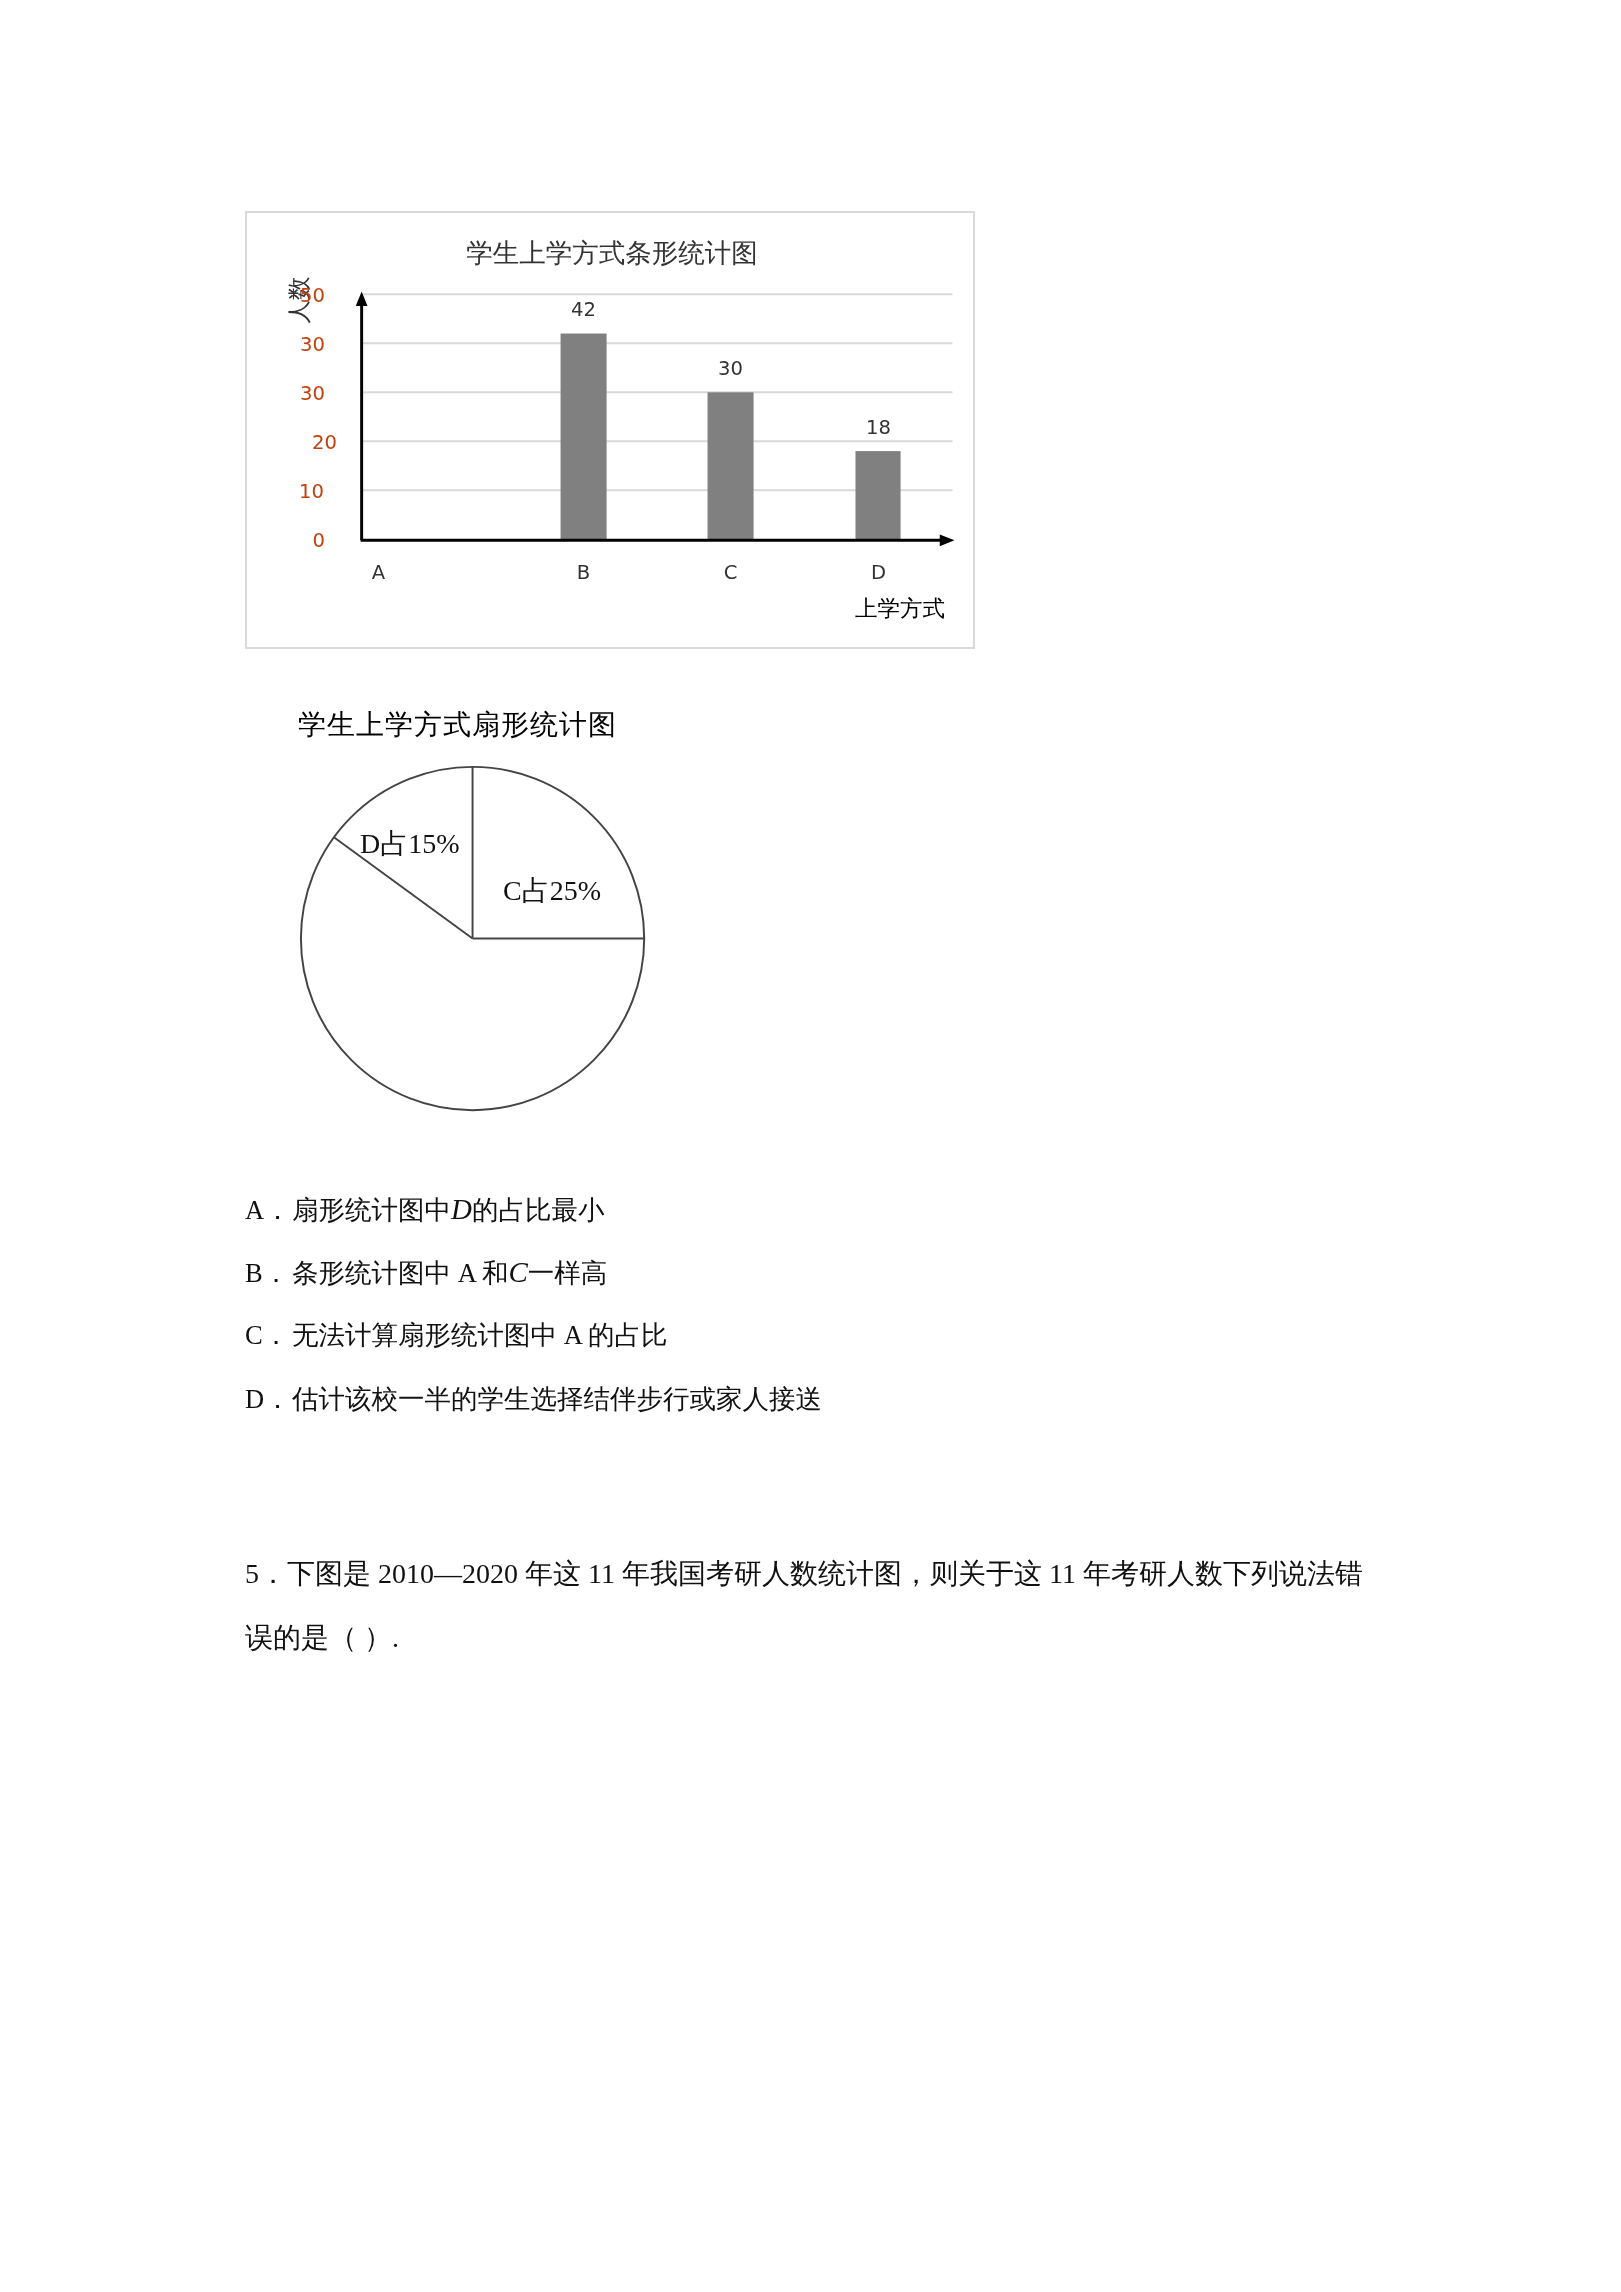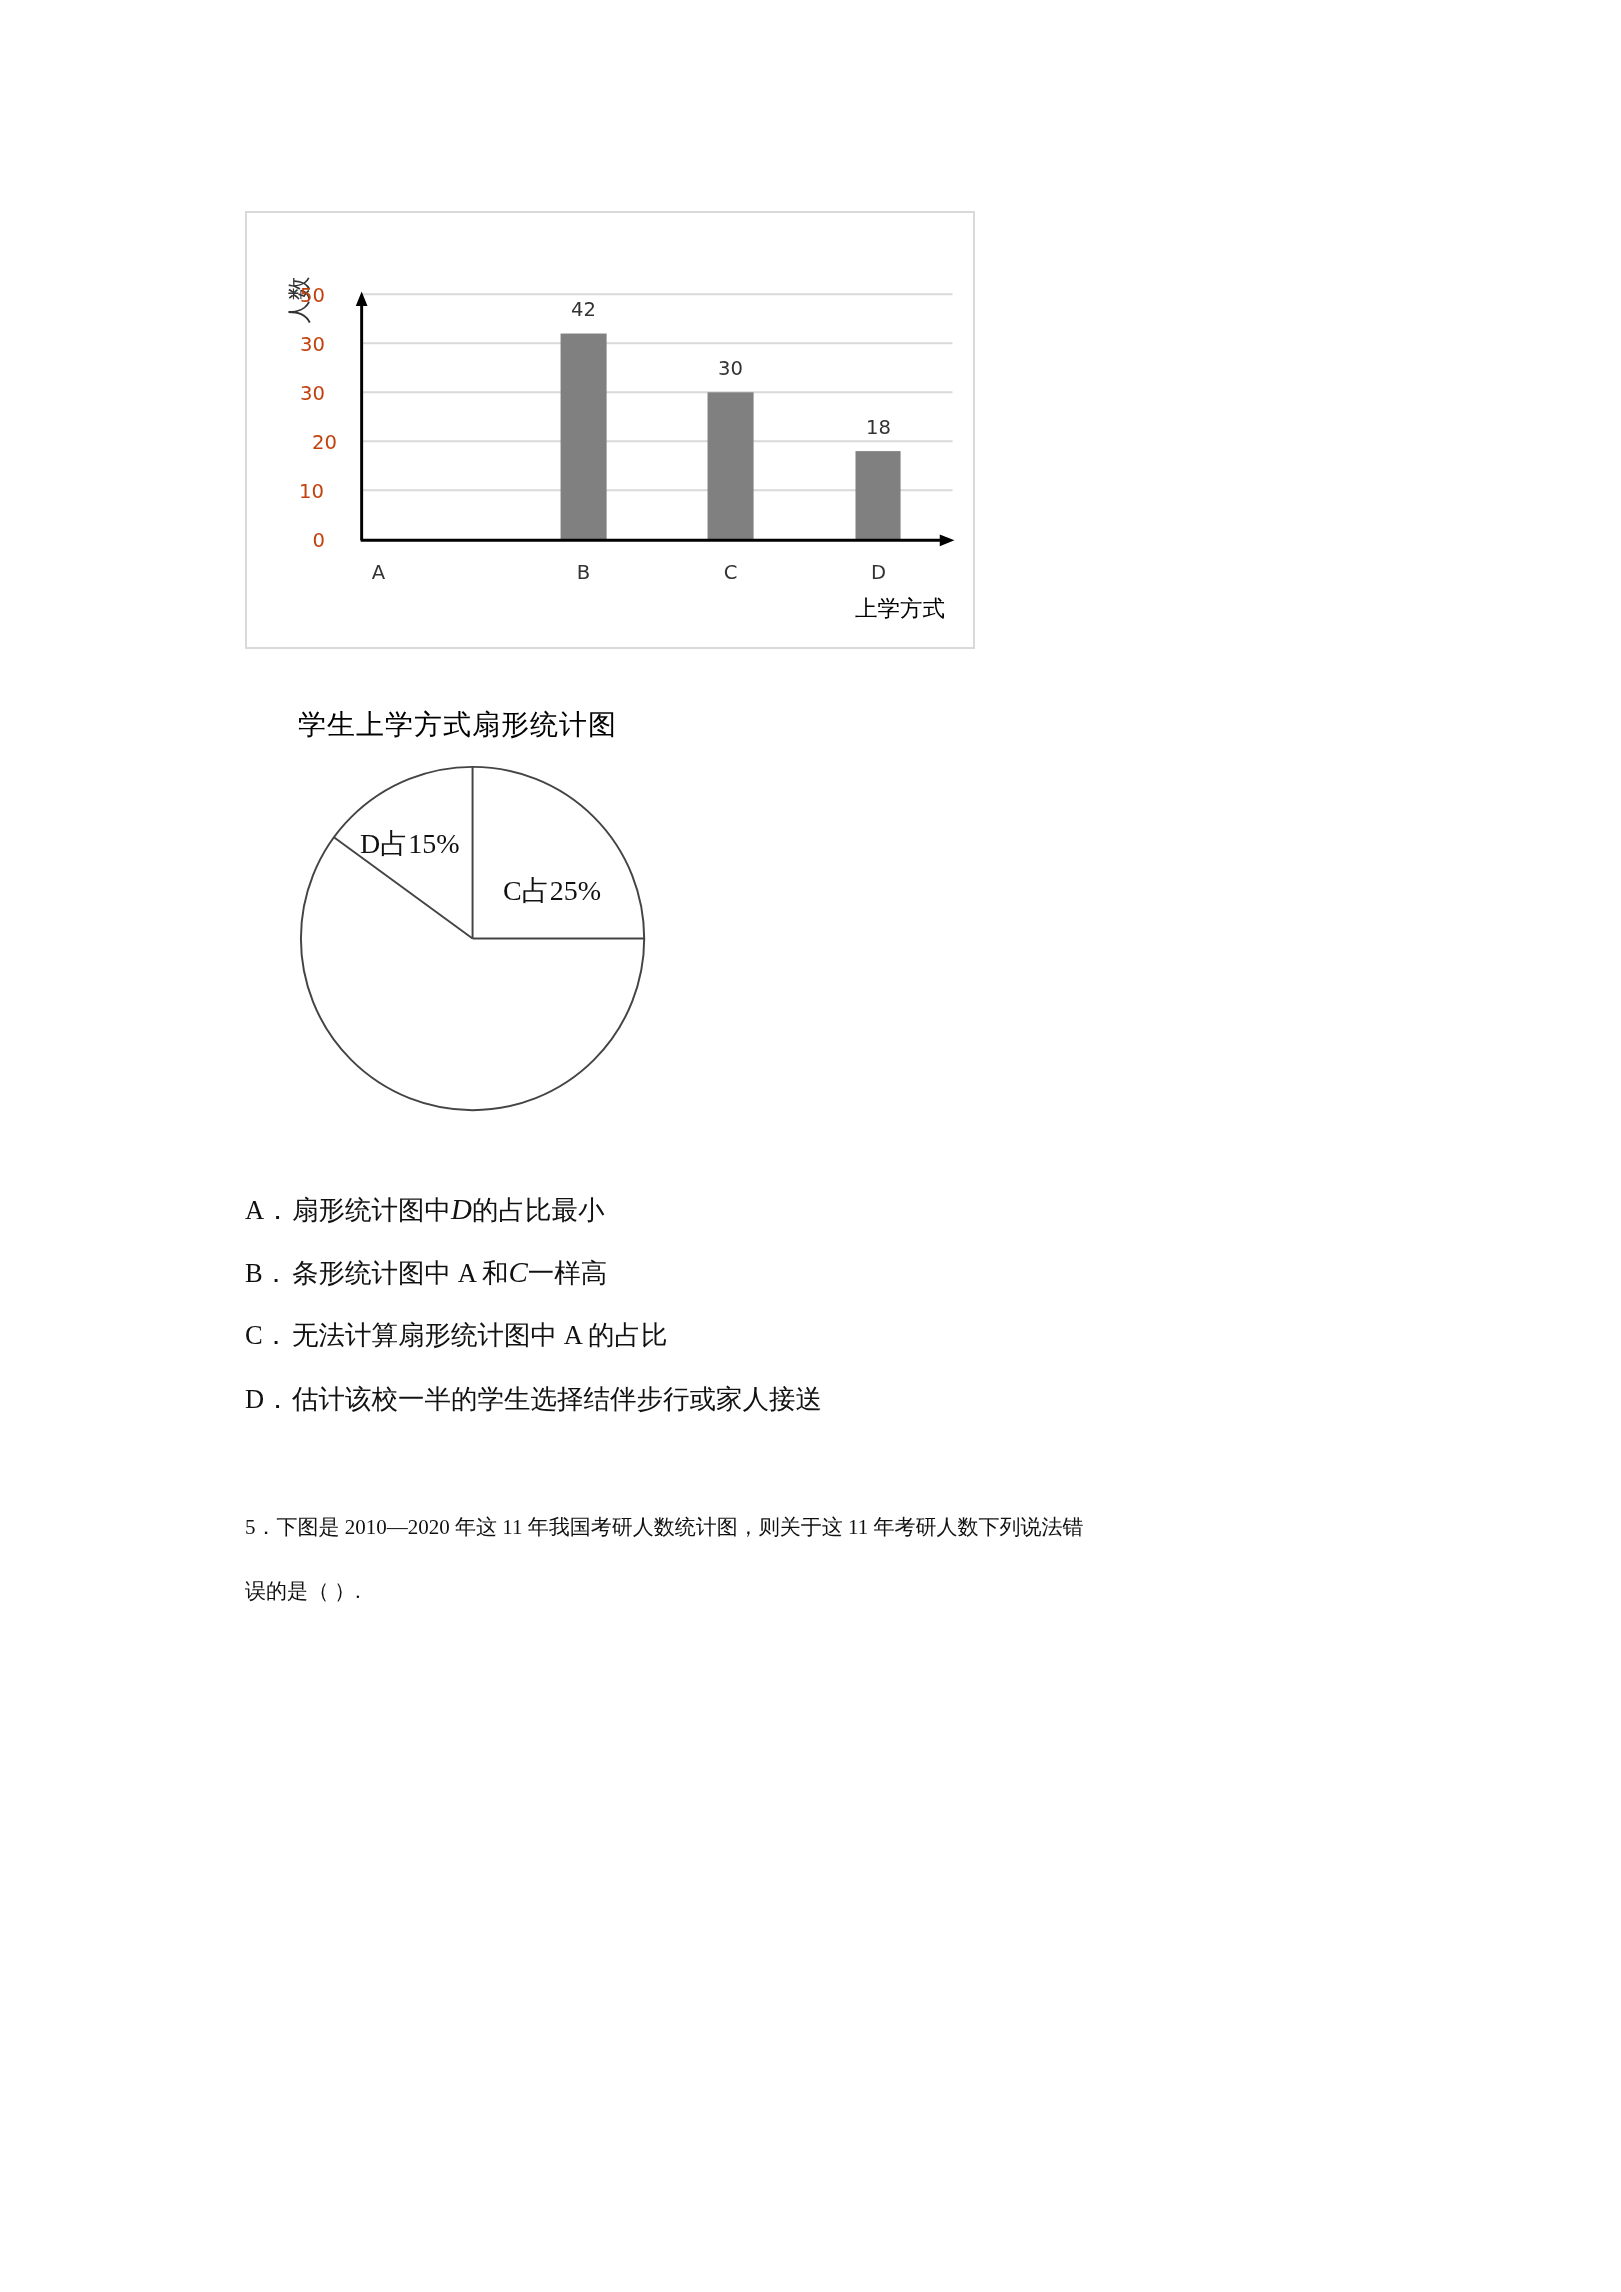--- a/index.html
+++ b/index.html
@@ -15,28 +15,29 @@
             transform: rotate(-90deg); transform-origin: center; width: 59px; text-align: center; }
   .tick { position: absolute; font-size: 19.6px; color: #c2410c; width: 39px; text-align: right; }
   .xcat { position: absolute; font-size: 19.6px; color: #333; width: 39px; text-align: center; }
   .vlabel { position: absolute; font-size: 19.6px; color: #333; width: 59px; text-align: center; }
   .xtitle { position: absolute; font-size: 22.5px; color: #000000; }
   .pie-title { position: absolute; left: 298px; top: 706px; font-size: 28px; color: #000000;
                font-family: "DejaVu Sans", "Liberation Sans", sans-serif; letter-spacing: 1px; }
   .option { position: absolute; left: 245px; font-size: 26.5px; line-height: 31px; white-space: nowrap;
             font-family: "Liberation Serif", "DejaVu Serif", serif; }
   .option .k { display: inline-block; width: 47px; }
-  .q5 { position: absolute; left: 245px; font-size: 21px; line-height: 31px; white-space: nowrap;
-        font-family: "Liberation Serif", "DejaVu Serif", serif; }
+  .q5 { position: absolute; left: 245px; font-size: 28px; line-height: 31px; white-space: nowrap;
+        font-family: "Liberation Serif", "DejaVu Serif", serif; margin-top: 46px; }
   .ital { font-style: italic; font-size: 29px; }
 </style>
 </head>
 <body>
 
 <div class="bar-box sans">
+  <div class="chart-title">学生上学方式条形统计图</div>
   <div class="ylabel">人数</div>
 
   <svg class="abs" style="left:0;top:0" width="730" height="438" viewBox="0 0 745 447">
 
     <g stroke="#d9d9d9" stroke-width="2">
       <line x1="117" y1="83" x2="720" y2="83"></line>
       <line x1="117" y1="133" x2="720" y2="133"></line>
       <line x1="117" y1="183" x2="720" y2="183"></line>
       <line x1="117" y1="233" x2="720" y2="233"></line>
       <line x1="117" y1="283" x2="720" y2="283"></line>

